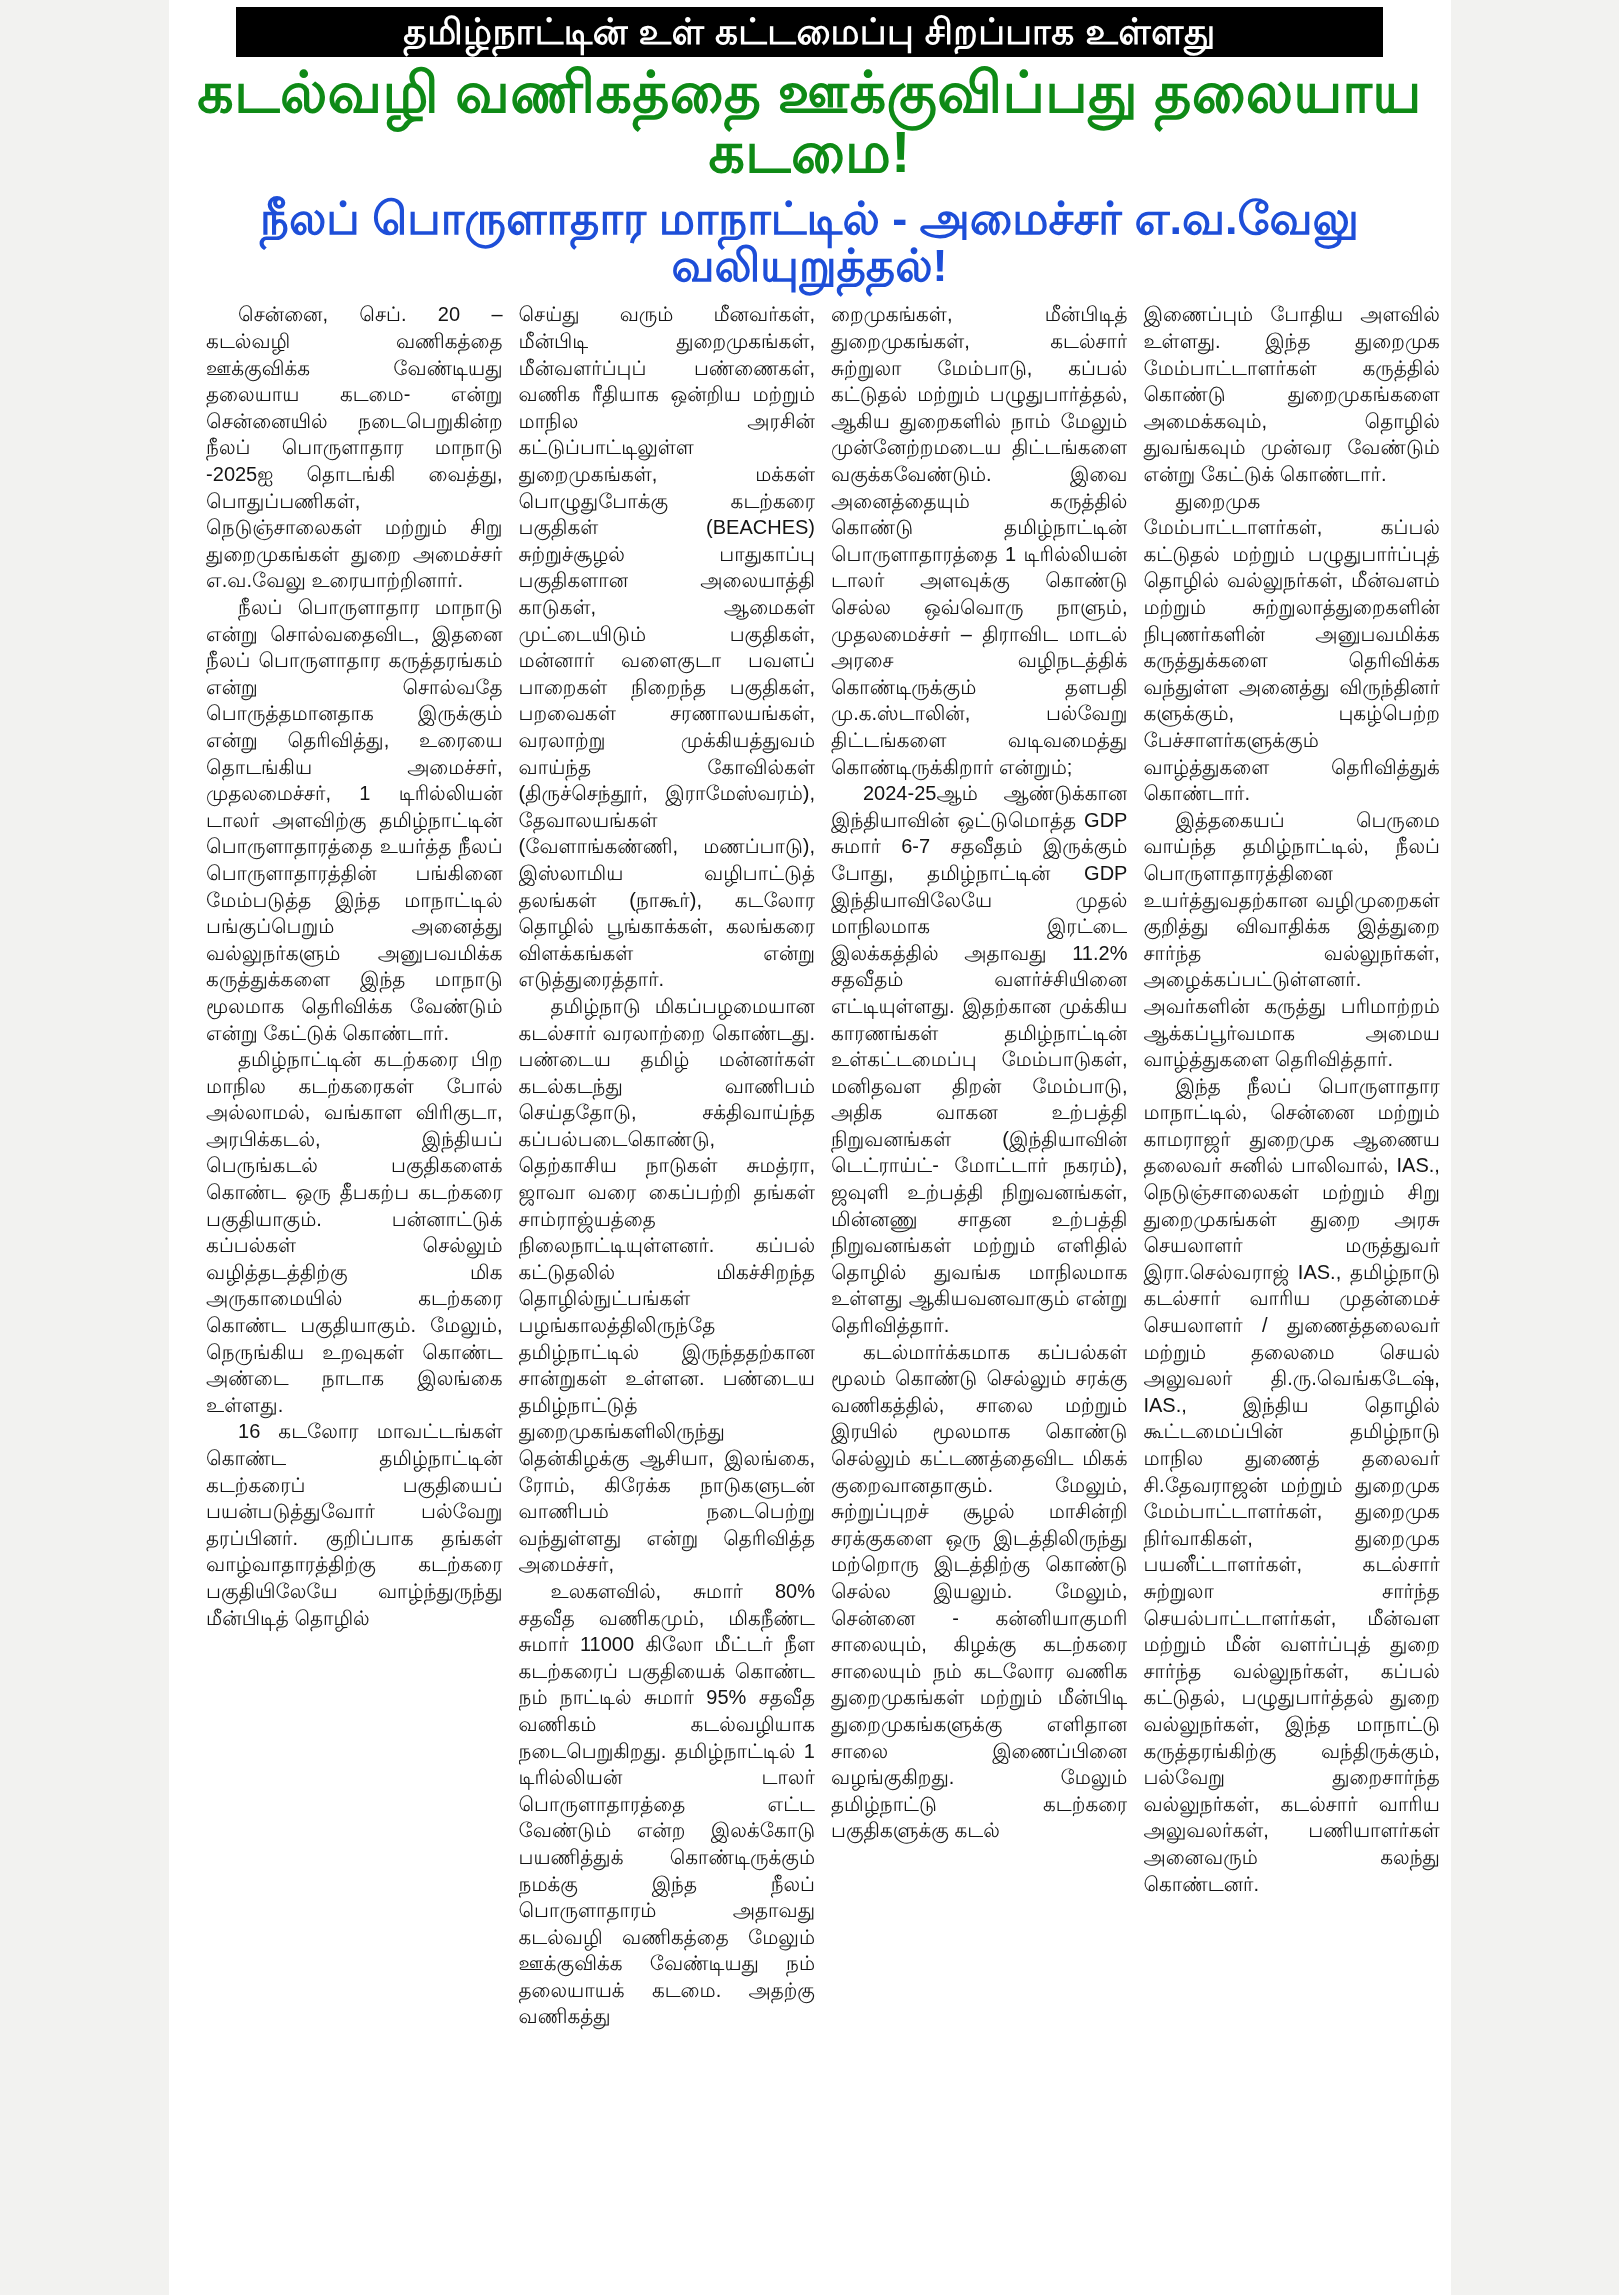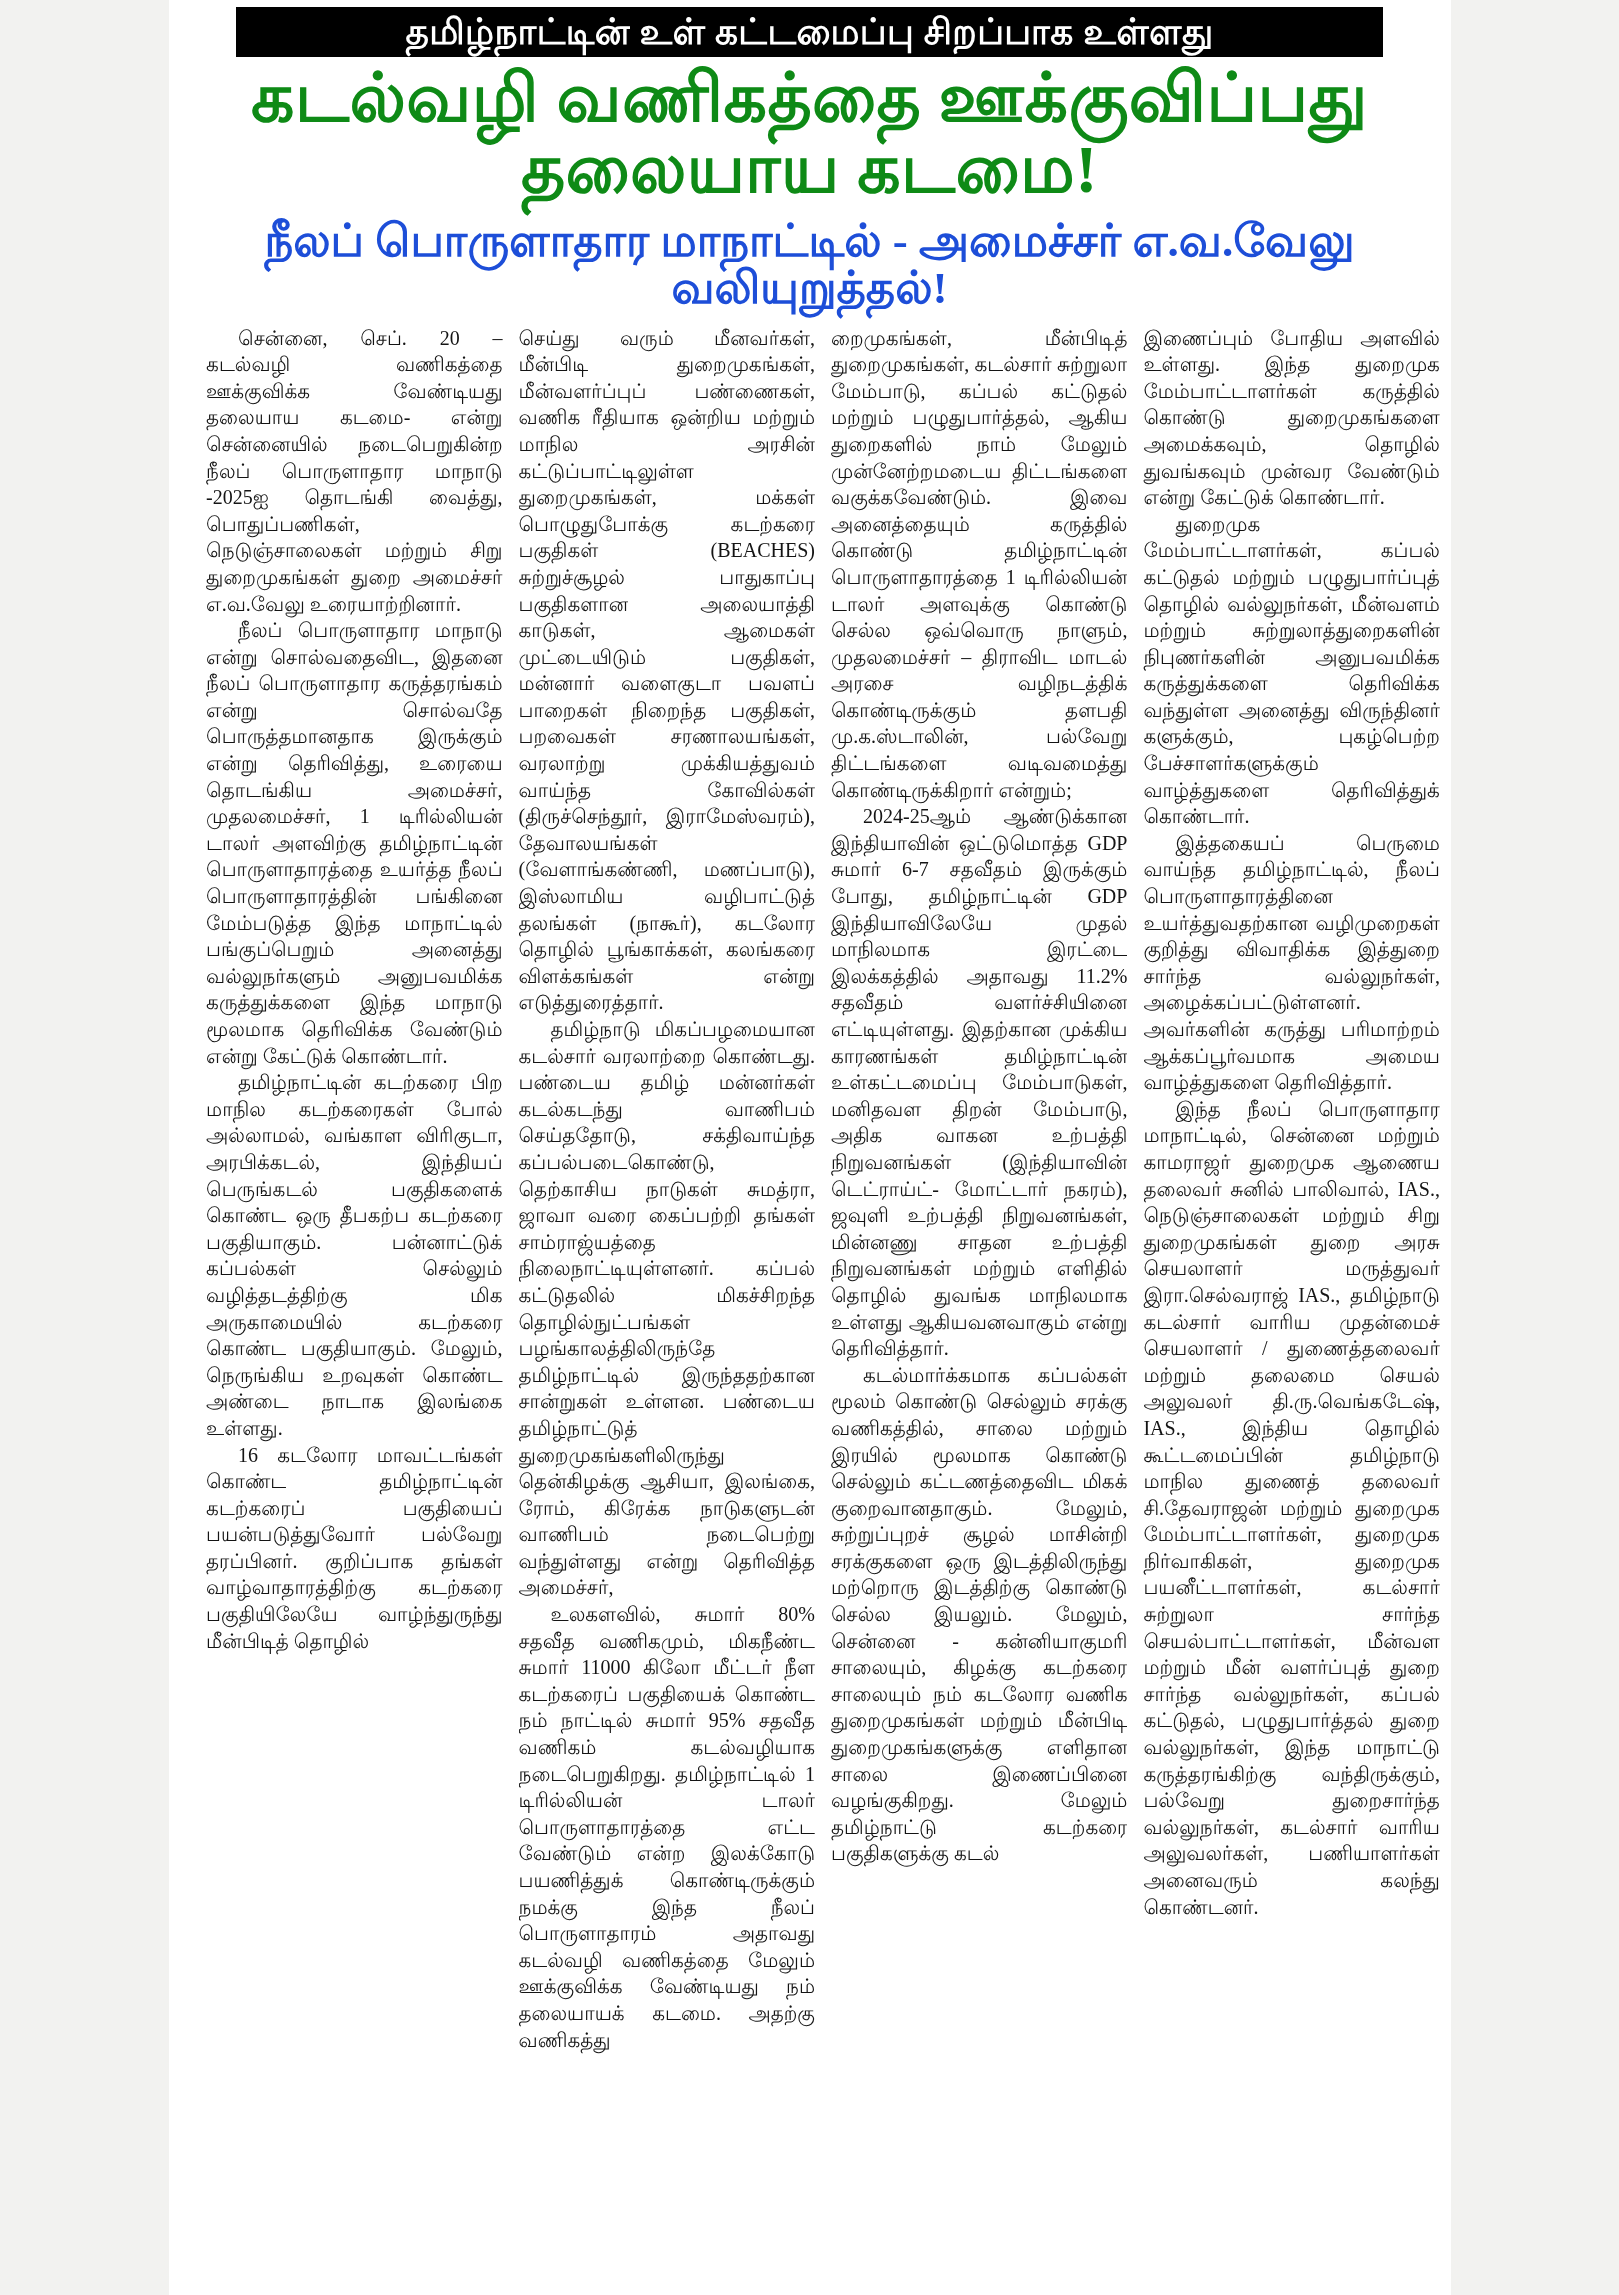--- a/index.html
+++ b/index.html
@@ -11,41 +11,40 @@
   .page {
     position: relative;
     width: 1282px;
     height: 2295px;
     margin: 0 auto;
     background: #ffffff;
     overflow: hidden;
     box-sizing: border-box;
     padding: 7px 10.6px 8.8px 10.6px;
     color: #111111;
-    font-family: Liberation Serif, serif;
   }
   header.masthead {
     text-align: center;
   }
   .kicker {
     display: block;
     margin: 0 auto;
     width: 91%;
     background: #000000;
     color: #ffffff;
     font-size: 36px;
     font-weight: bold;
     line-height: 1.3;
     padding: 1.8px 8.8px;
     box-sizing: border-box;
     letter-spacing: 0.4px;
   }
   h1.main-headline {
     margin: 5.3px 0 0 0;
-    font-size: 68px;
+    font-size: 57px;
     line-height: 1.05;
     font-weight: bold;
     color: #0e8a16;
     letter-spacing: 0.4px;
   }
   h2.sub-headline {
     margin: 12.3px 0 5.3px 0;
     font-size: 45px;
     line-height: 1.05;
     font-weight: bold;

